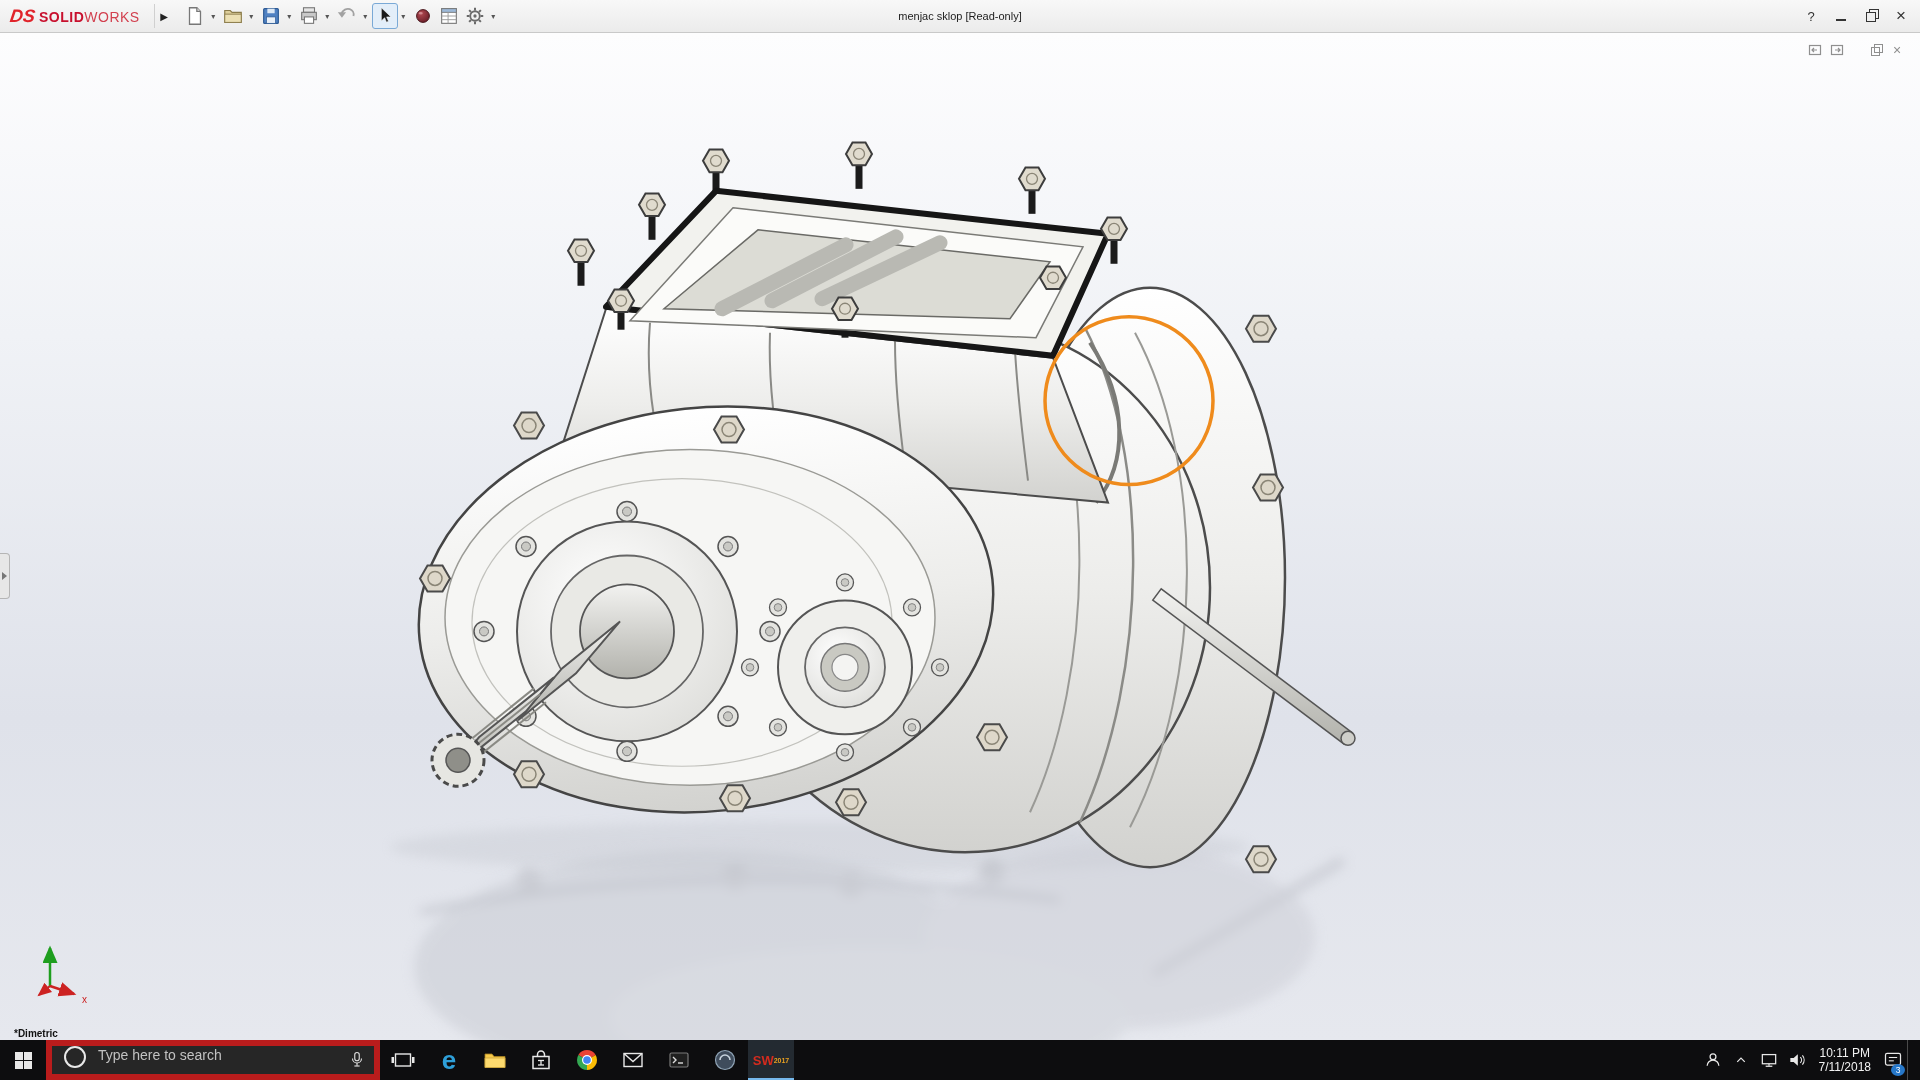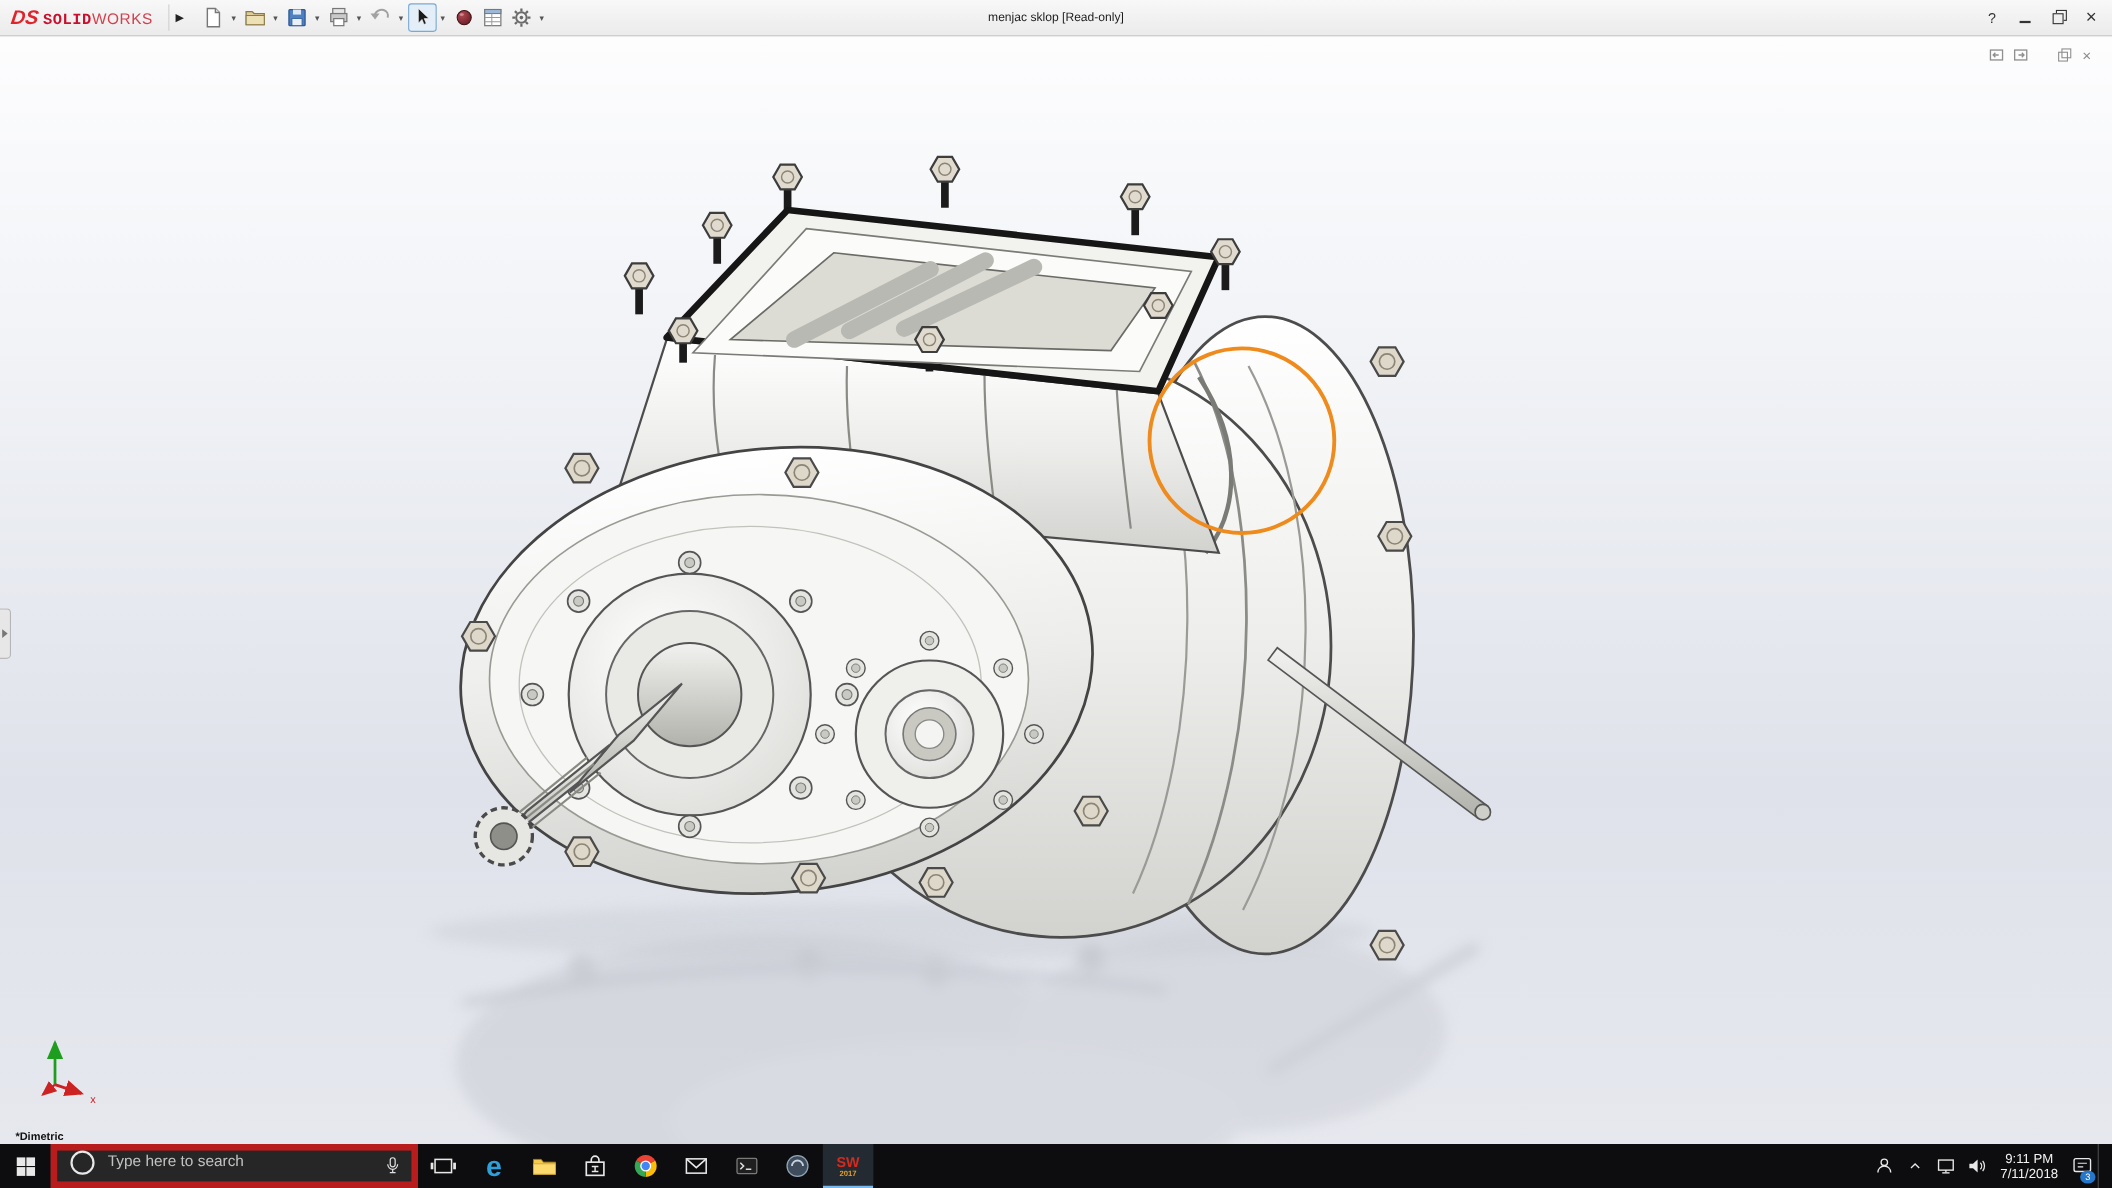--- a/index.html
+++ b/index.html
@@ -4,21 +4,21 @@
 <style>
   html,body{margin:0;padding:0;width:1920px;height:1080px;overflow:hidden;
     font-family:"Liberation Sans",sans-serif;position:relative;background:#e8eaef;}
 
   
   .titlebar{position:absolute;top:0;left:0;right:0;height:32px;
     background:linear-gradient(#f8f8f8,#ebebeb);border-bottom:1px solid #c9c9c9;
     display:flex;align-items:center;z-index:30;}
   .logo{display:flex;align-items:baseline;margin-left:10px;white-space:nowrap;}
   .logo .ds{color:#e0242b;font-style:italic;font-weight:bold;font-size:18px;margin-right:4px;transform:skewX(-8deg);display:inline-block;}
-  .logo .solid{color:#c8102e;font-weight:bold;font-size:14px;letter-spacing:.5px;font-family:Liberation Mono, monospace;}
+  .logo .solid{color:#c8102e;font-weight:bold;font-size:14px;letter-spacing:.5px;}
   .logo .works{color:#d2404f;font-weight:400;font-size:14px;letter-spacing:.5px;}
   .flyout-btn{margin-left:14px;width:20px;height:24px;border:none;background:transparent;
     border-left:1px solid #d0d0d0;color:#222;font-size:10px;cursor:default;display:flex;align-items:center;justify-content:center;}
   .toolbar{display:flex;align-items:center;margin-left:8px;}
   .tb-btn{width:26px;height:26px;border:1px solid transparent;background:transparent;border-radius:3px;
     display:flex;align-items:center;justify-content:center;padding:0;}
   .tb-btn.active{border:1px solid #7aa9d6;background:#e3eef9;}
   .tb-caret{width:11px;height:26px;border:none;background:transparent;color:#555;font-size:8px;padding:0;margin:0 1px 0 0;}
   .tb-title{position:absolute;left:0;right:0;text-align:center;font-size:11px;color:#1d1d1d;pointer-events:none;}
   .win-controls{position:absolute;right:4px;top:0;height:32px;display:flex;align-items:center;}
@@ -51,21 +51,21 @@
     display:flex;align-items:stretch;z-index:40;color:#e8e8e8;}
   .tk-btn{border:none;background:transparent;width:46px;display:flex;align-items:center;justify-content:center;padding:0;position:relative;}
   .tk-btn.active-app{background:#232a31;box-shadow:inset 0 -2px 0 #76b9ed;}
   .search-box{width:322px;background:#262626;border:6px solid #b91c1c;display:flex;align-items:flex-start;}
   .cortana-ring{width:18px;height:18px;border:2px solid #e8e8e8;border-radius:50%;margin:0 10px 0 12px;flex:none;}
   .search-input{flex:1;background:transparent;border:none;outline:none;color:#cfcfcf;font-size:14px;
     font-family:"Liberation Sans",sans-serif;min-width:0;}
   .search-input::placeholder{color:#c2c2c2;}
   .mic-btn{border:none;background:transparent;width:34px;height:100%;display:flex;align-items:center;justify-content:center;}
   .edge-e{color:#2e9fd9;font-size:26px;font-weight:bold;line-height:1;}
-  .sw-ico{display:flex;flex-direction:column;align-items:center;line-height:1;}
+  .sw-ico{display:flex;flex-direction:row;align-items:center;line-height:1;}
   .sw-ico .sw1{color:#d42b1e;font-weight:bold;font-size:13px;}
   .sw-ico .sw2{color:#e8a020;font-size:7px;font-weight:bold;margin-top:1px;}
   .tray{margin-left:auto;display:flex;align-items:stretch;}
   .tray .tk-btn{width:28px;}
   .clock{display:flex;flex-direction:column;justify-content:center;text-align:center;font-size:12px;
     line-height:14px;color:#f2f2f2;padding:0 8px;border:none;background:transparent;}
   .badge{position:absolute;right:2px;bottom:4px;min-width:12px;height:12px;border-radius:50%;
     background:#2677c9;color:#fff;font-size:8.5px;display:flex;align-items:center;justify-content:center;padding:0 1px;}
   .show-desktop{width:7px;border:none;border-left:1px solid #4a4a4a;background:transparent;}
 </style>
@@ -514,21 +514,21 @@
       </svg>
     </button>
     <button class="tk-btn">
       <svg width="20" height="20" viewBox="0 0 24 24">
         <path d="M4,9.5 h4 l5,-4.5 v14 l-5,-4.5 h-4 z" fill="#e8e8e8"></path>
         <path d="M16,8.5 a5,5 0 0 1 0,7" fill="none" stroke="#e8e8e8" stroke-width="1.4"></path>
         <path d="M18.5,6.5 a8.5,8.5 0 0 1 0,11" fill="none" stroke="#e8e8e8" stroke-width="1.4"></path>
       </svg>
     </button>
     <button class="clock">
-      <div>9:11 PM</div>
+      <div>10:11 PM</div>
       <div>7/11/2018</div>
     </button>
     <button class="tk-btn">
       <svg width="20" height="20" viewBox="0 0 24 24">
         <rect x="3" y="4" width="18" height="14" rx="2" fill="none" stroke="#e8e8e8" stroke-width="1.5"></rect>
         <line x1="7" y1="9" x2="17" y2="9" stroke="#e8e8e8" stroke-width="1.3"></line>
         <line x1="7" y1="13" x2="13" y2="13" stroke="#e8e8e8" stroke-width="1.3"></line>
       </svg>
       <span class="badge">3</span>
     </button>

